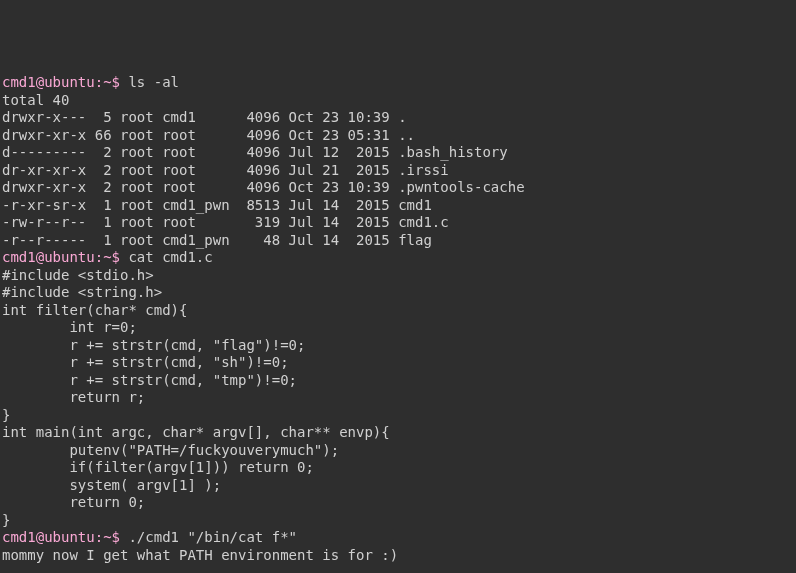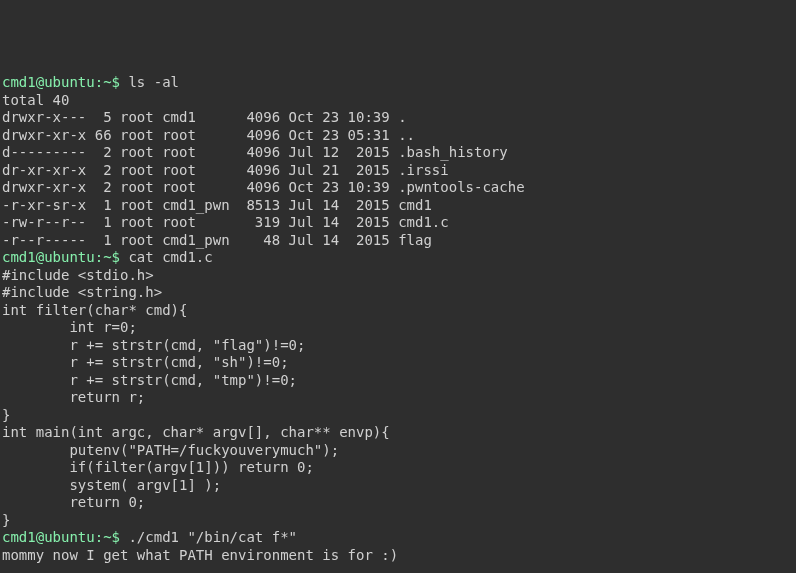--- a/index.html
+++ b/index.html
@@ -13,21 +13,21 @@
       font-family: "DejaVu Sans Mono", "Liberation Mono", Consolas, monospace;
       font-size: 14px;
       line-height: 1.25;
       padding: 4px 2px;
       width: 796px;
       height: 573px;
       overflow: hidden;
       white-space: pre;
     }
     .prompt {
-      color: #86efac;
+      color: #f9a8d4;
     }
     .line {
       white-space: pre;
     }
   </style>
 </head>
 <body>
 
 
 

